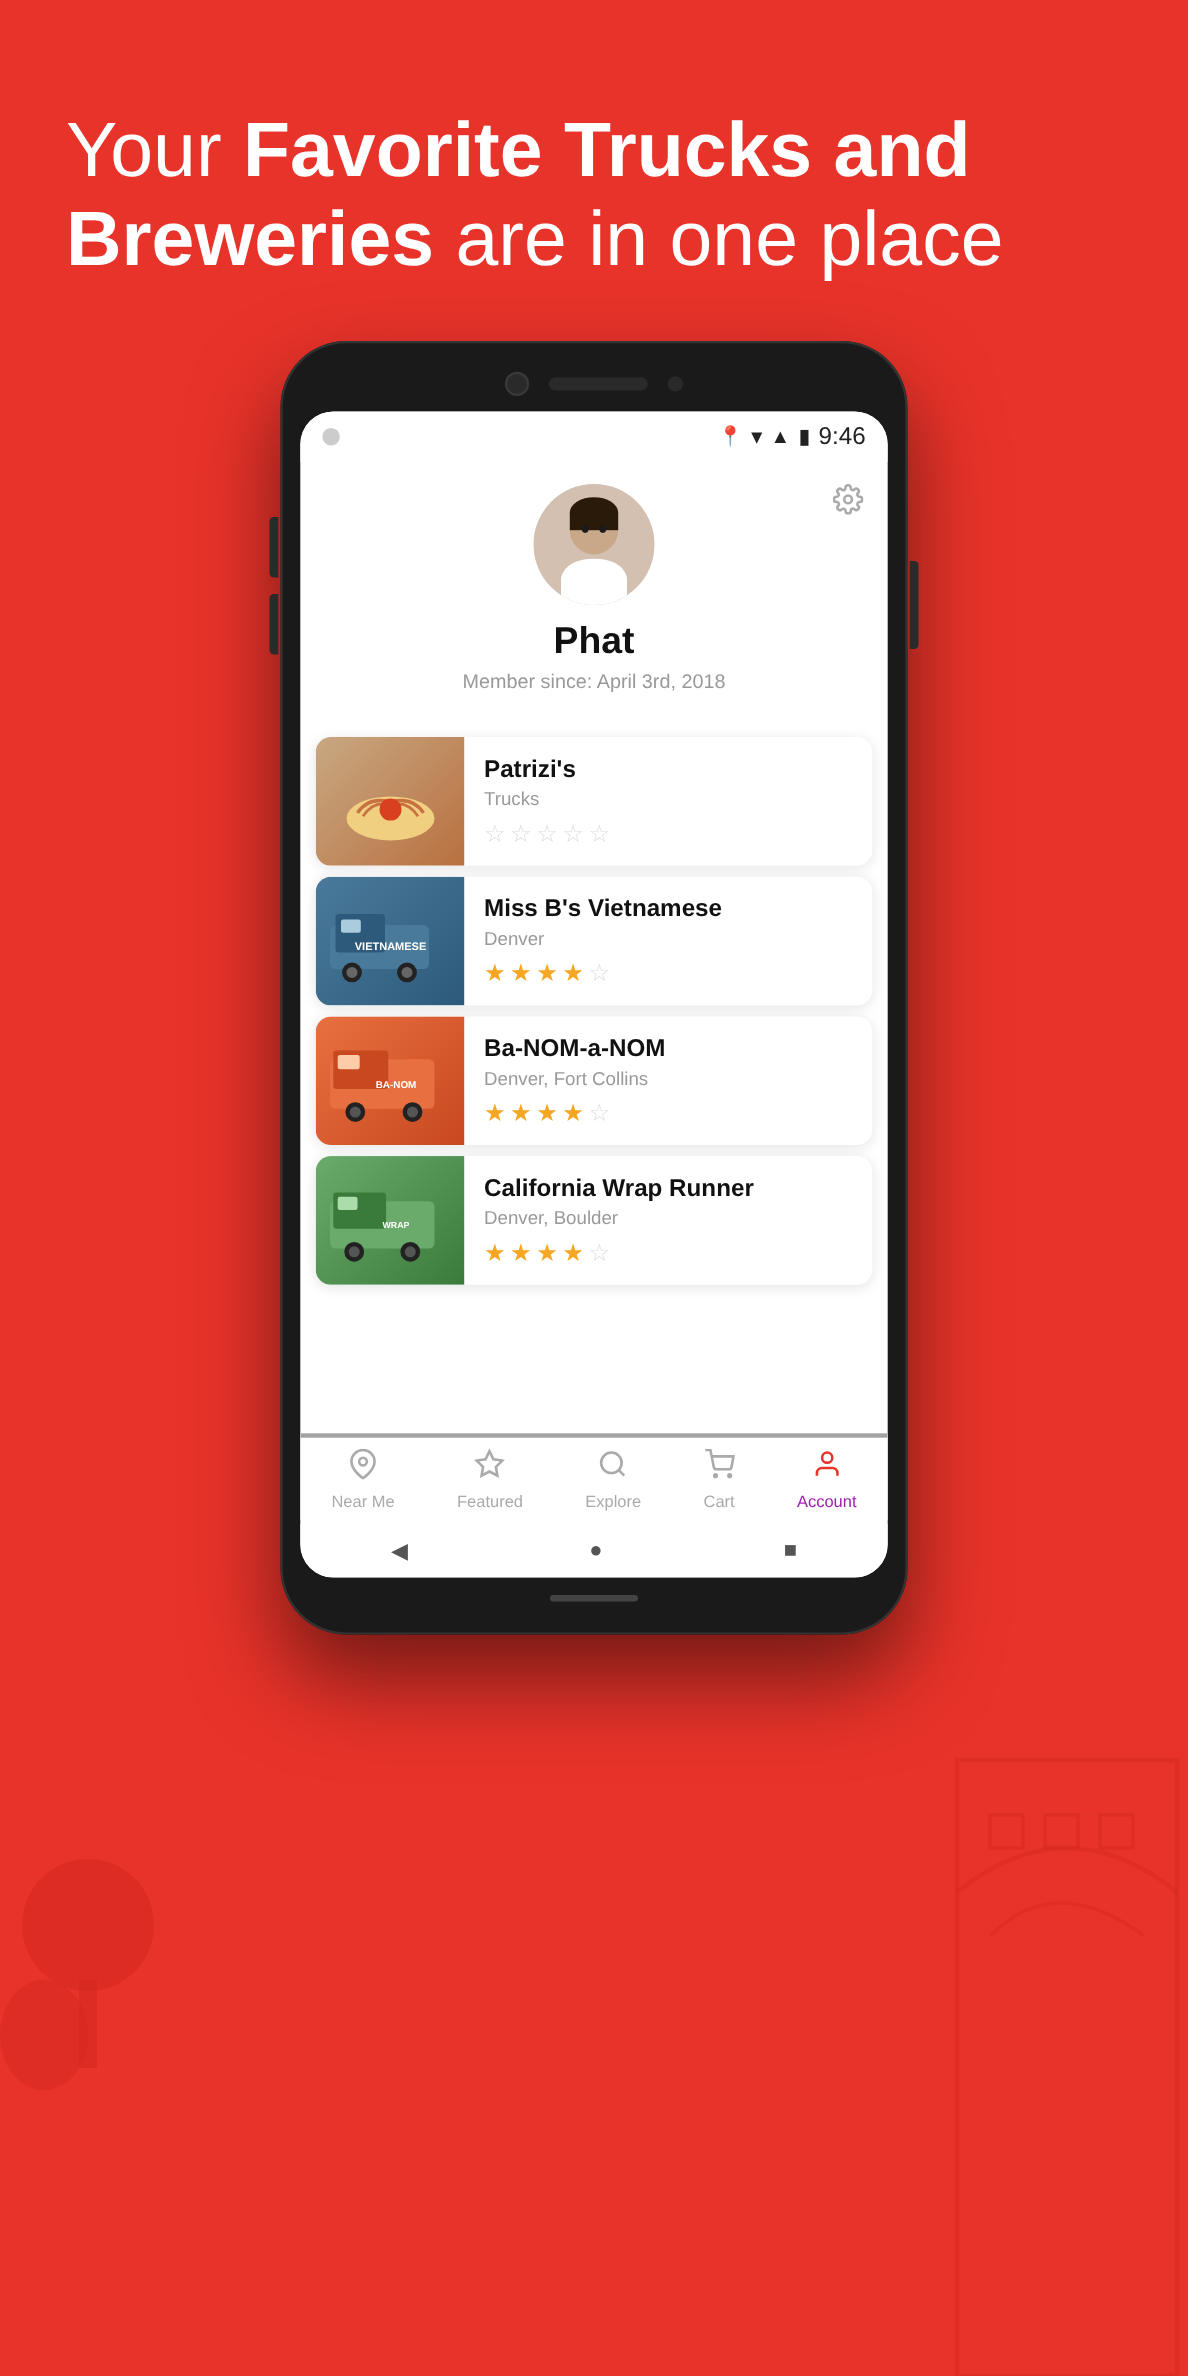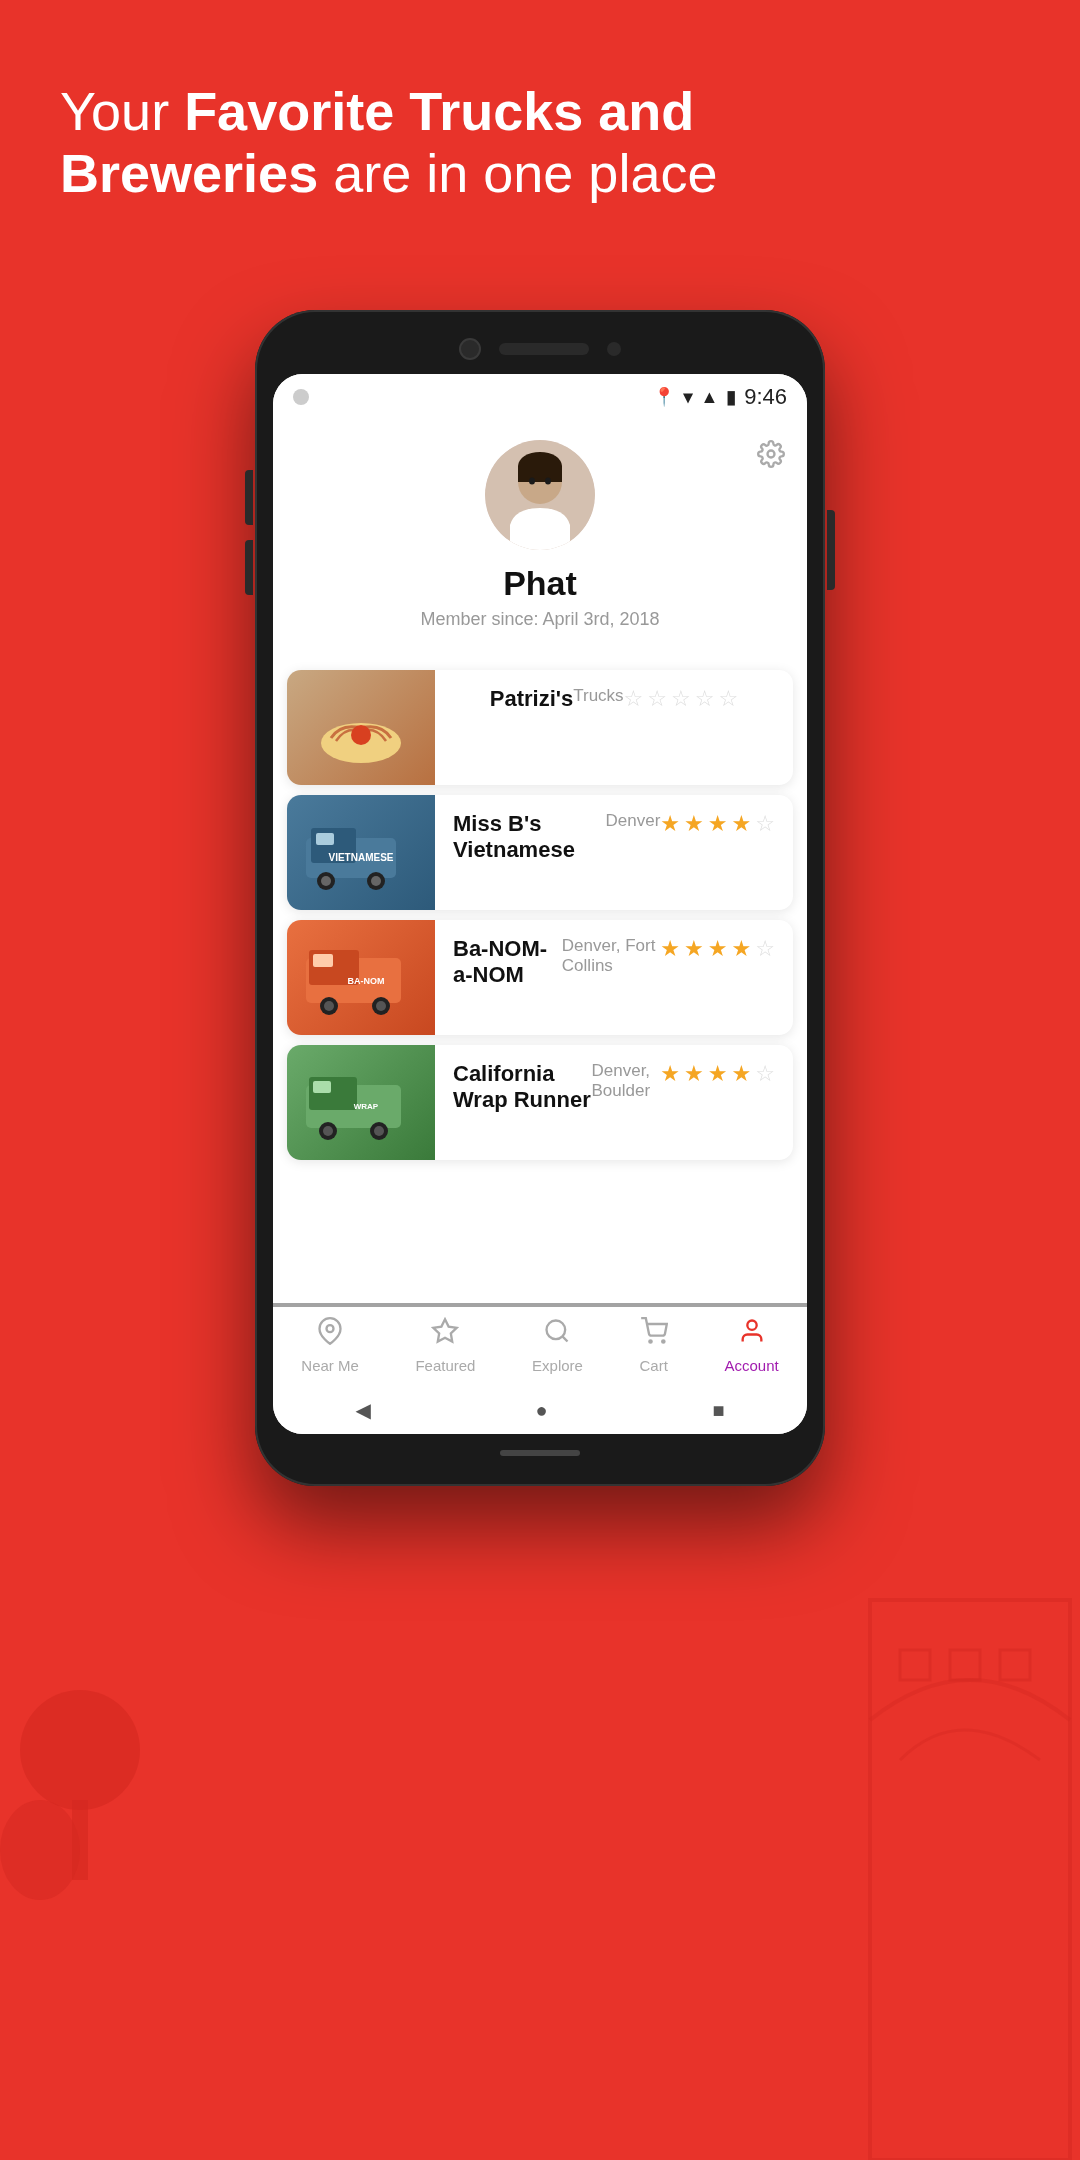--- a/index.html
+++ b/index.html
@@ -16,23 +16,24 @@
     
     .header-text {
       position: absolute;
       top: 80px;
       left: 60px;
       right: 60px;
       z-index: 2;
     }
     .header-text h1 {
       color: white;
-      font-size: 54px;
+      font-size: 70px;
       line-height: 1.15;
       font-weight: 400;
+      margin-top: 16px;
     }
     .header-text h1 strong {
       font-weight: 900;
     }
 
     
     .phone-wrapper {
       position: absolute;
       top: 310px;
       left: 50%;
@@ -190,40 +191,40 @@
       display: flex;
       align-items: stretch;
       margin: 10px 14px;
       border-radius: 14px;
       overflow: hidden;
       background: white;
       box-shadow: 0 2px 12px rgba(0,0,0,0.10);
       min-height: 115px;
     }
     .truck-image {
-      width: 148px;
+      width: 135px;
       flex-shrink: 0;
       background: #ddd;
       position: relative;
       overflow: hidden;
       text-align: right;
     }
     .truck-image-placeholder {
       width: 100%;
       height: 100%;
       display: flex;
       align-items: center;
       justify-content: center;
     }
     .truck-info {
       flex: 1;
       padding: 16px 18px;
       display: flex;
-      flex-direction: row;
-      justify-content: center;
+      flex-direction: column;
+      justify-content: space-between;
     }
     .truck-name {
       font-size: 22px;
       font-weight: 700;
       color: #111;
       margin-bottom: 5px;
     }
     .truck-location {
       font-size: 17px;
       color: #999;

